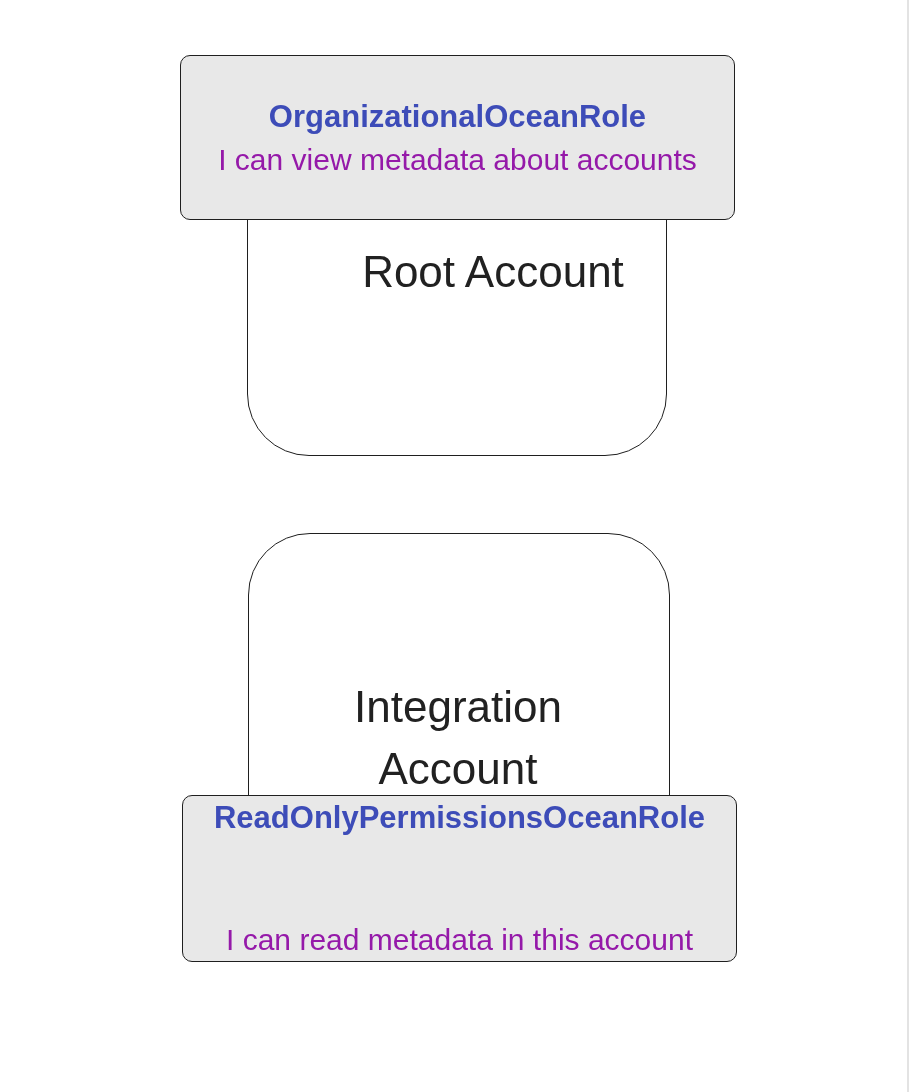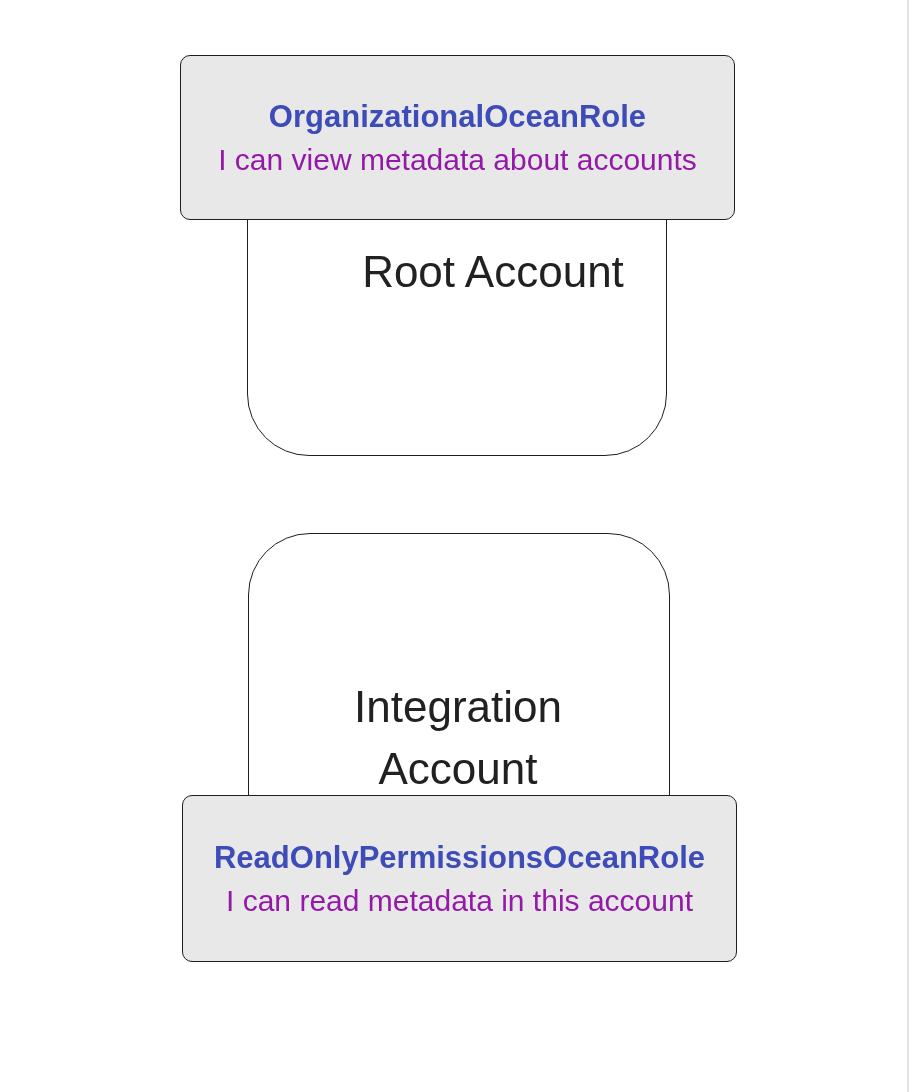--- a/index.html
+++ b/index.html
@@ -44,21 +44,21 @@
     border: 1.5px solid #1f1f1f;
     border-radius: 10px;
     display: flex;
     flex-direction: column;
     align-items: center;
     justify-content: center;
     text-align: center;
     z-index: 2;
   }
   .role-box.top    { left: 180px; top: 55px;  width: 553px; height: 163px; }
-  .role-box.bottom { left: 182px; top: 795px; width: 553px; height: 165px; }
+  .role-box.bottom { left: 182px; top: 795px; width: 553px; height: 165px; justify-content: space-between; }
 
   .role-name {
     font-size: 31px;
     font-weight: 700;
     color: #3d4cb8;
     line-height: 43px;
     white-space: nowrap;
   }
   .role-desc {
     font-size: 30px;

